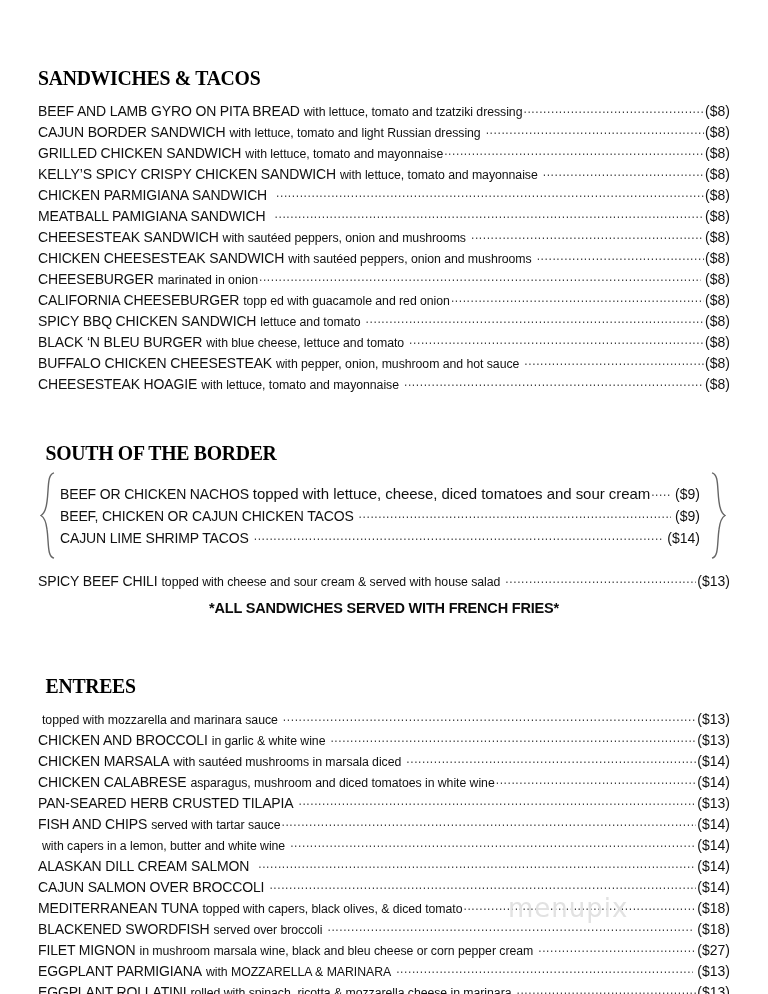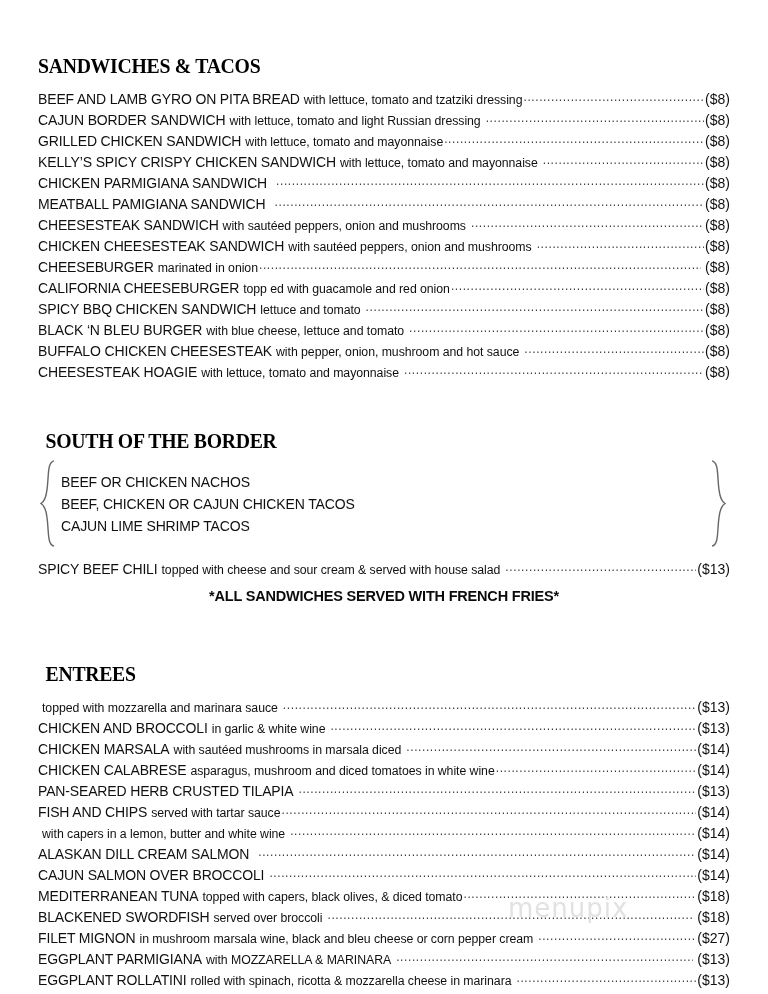--- a/index.html
+++ b/index.html
@@ -15,21 +15,21 @@
     color: #0d0d0d;
     position: relative;
     overflow: hidden;
   }
 
   .page {
     position: relative;
     width: 768px;
     height: 994px;
     box-sizing: border-box;
-    padding: 4px 38px;
+    padding: 16px 38px;
   }
 
   
   .section-heading {
     font-family: "Liberation Serif", "DejaVu Serif", serif;
     font-weight: bold;
     font-size: 21px;
     letter-spacing: -0.3px;
     color: #000;
     transform: scaleX(0.94);
@@ -104,21 +104,21 @@
     top: 0;
     bottom: 0;
     width: 16px;
     color: #555;
     font-size: 13px;
   }
   .brace svg { display: block; height: 100%; width: 100%; }
   .brace-left  { left: 2px; }
   .brace-right { right: 4px; }
 
-  .brace-block .menu-item { line-height: 22px; height: 22px; flex-direction: column; }
+  .brace-block .menu-item { line-height: 22px; height: 22px; }
   .brace-block .item-name { font-size: 14px; }
   .brace-block .item-desc { font-size: 15px; text-align: right; }
 
   
   .standalone-row { margin-top: 12px; }
 
   .footnote {
     text-align: center;
     font-size: 14.5px;
     font-weight: bold;

